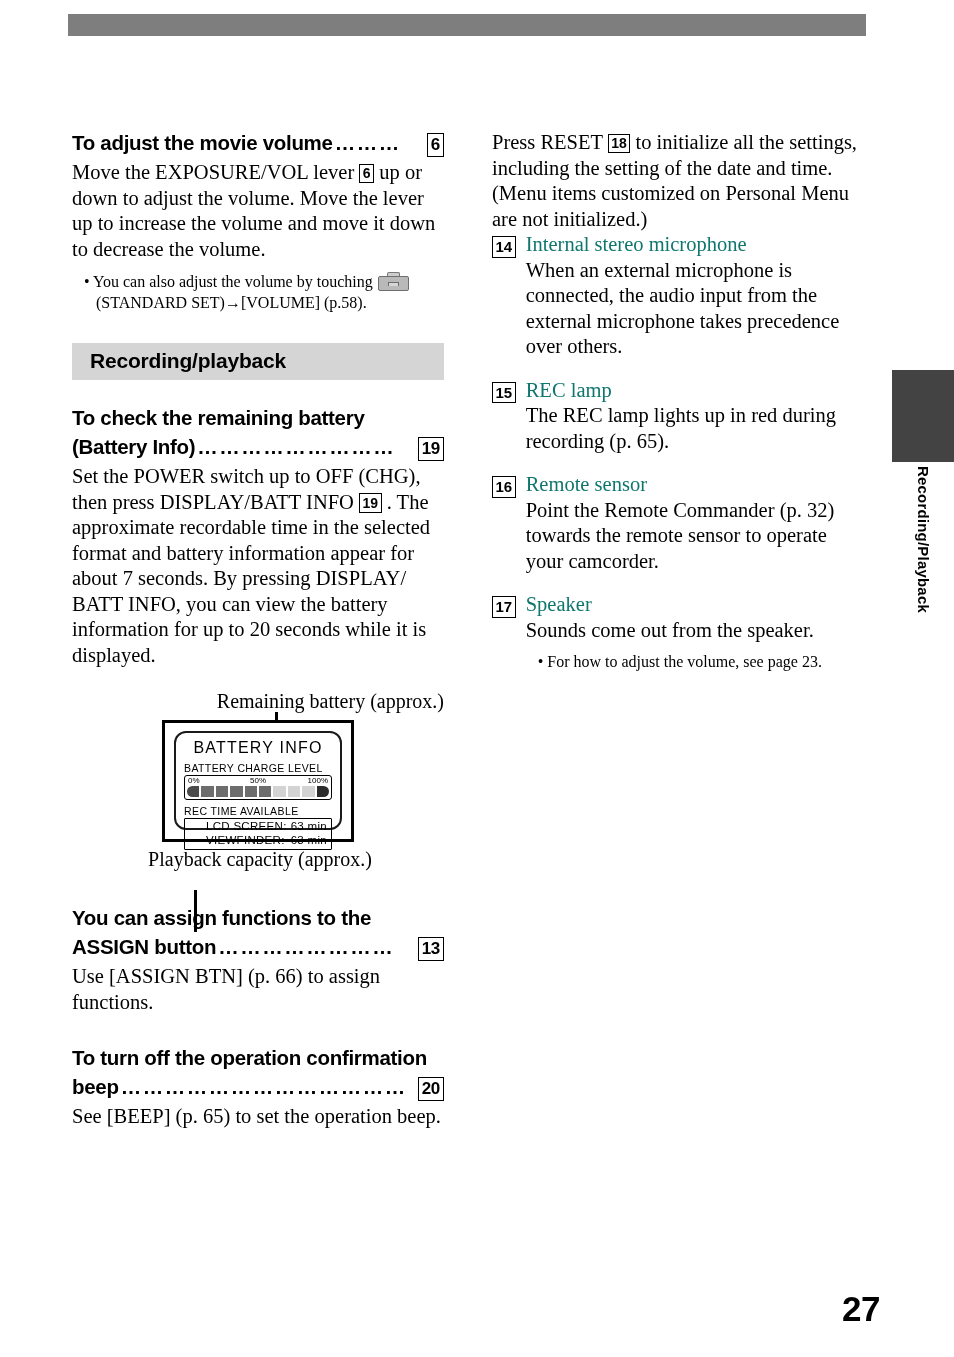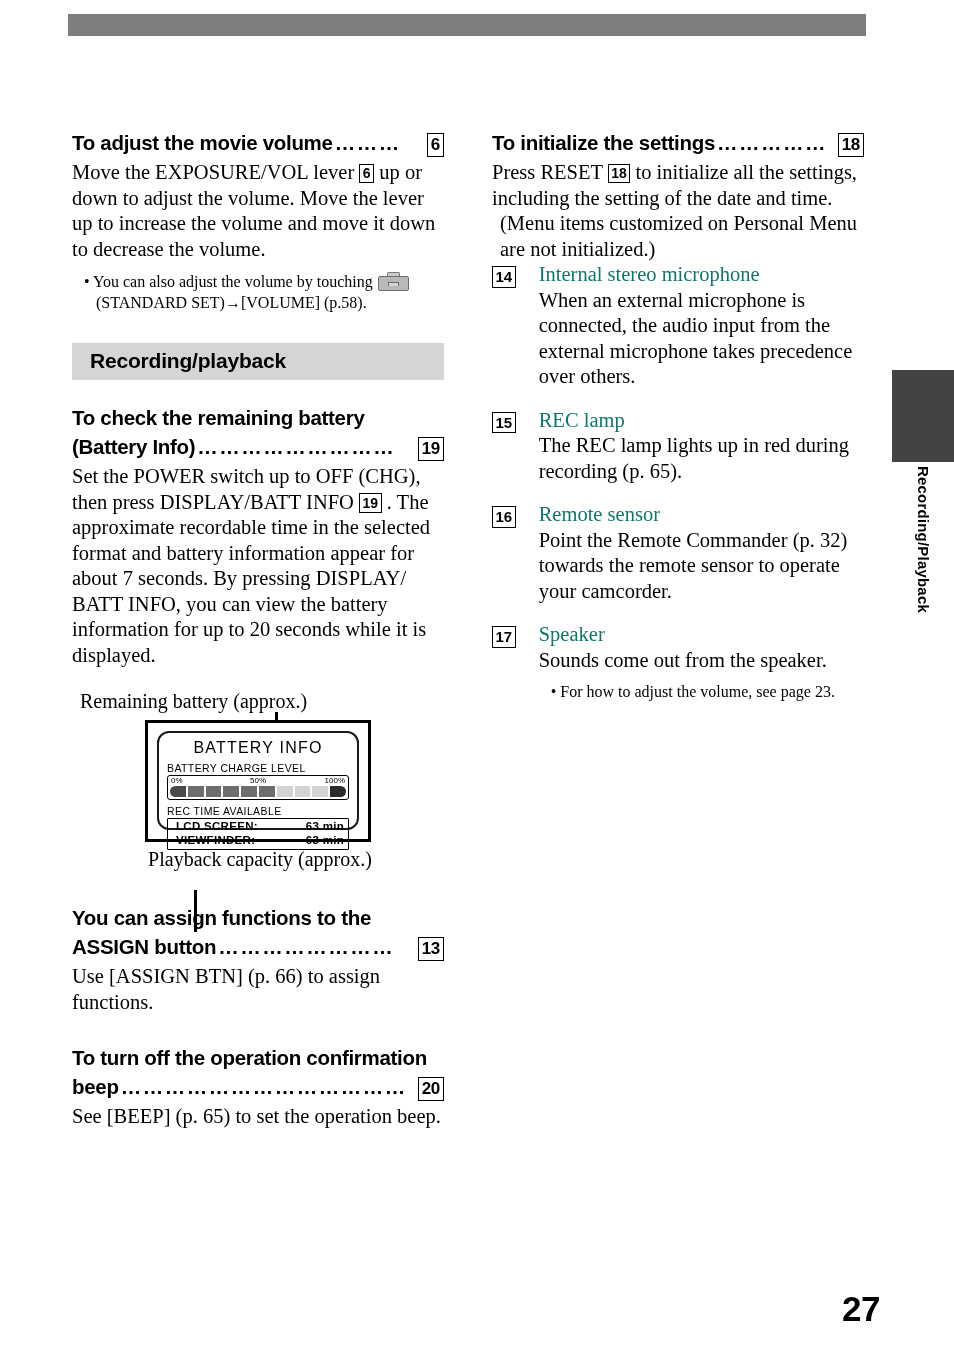--- a/index.html
+++ b/index.html
@@ -120,21 +120,21 @@
 
   
   .body-text {
     font-family: "Liberation Serif", serif;
     font-size: 20.5px;
     line-height: 25.5px;
     color: #000;
     margin: 0;
     text-align: left;
   }
-  .body-text + .body-text { margin-top: 0; margin-left: 8px; }
+  .body-text + .body-text { margin-top: 0; }
 
   .bullet {
     font-family: "Liberation Serif", serif;
     font-size: 16px;
     line-height: 21px;
     color: #000;
     margin: 9px 0 0 12px;
     padding-left: 12px;
     text-indent: -12px;
   }
@@ -163,21 +163,20 @@
     font-size: 14px;
     line-height: 14px;
     padding: 1.5px 2.5px 2px 2.5px;
     vertical-align: 1px;
   }
 
   
   .part-item {
     display: flex;
     margin-bottom: 18px;
-    gap: 13px;
   }
   .part-num {
     flex: 0 0 auto;
     margin-right: 10px;
     padding-top: 4px;
   }
   .part-body { flex: 1 1 auto; }
   .part-title {
     font-family: "Liberation Serif", serif;
     font-size: 20.5px;
@@ -230,35 +229,35 @@
   
   .figure {
     position: relative;
     margin: 22px 0 0 0;
     width: 372px;
   }
   .fig-caption-top {
     font-family: "Liberation Serif", serif;
     font-size: 20px;
     color: #000;
-    text-align: left;
+    text-align: right;
     margin-left: 8px;
   }
   .fig-caption-bottom {
     font-family: "Liberation Serif", serif;
     font-size: 20px;
     color: #000;
     text-align: center;
     margin-top: 6px;
     margin-left: 4px;
   }
   .lcd-outer {
     position: relative;
     margin: 7px auto 0 auto;
-    width: 226px;
+    width: 192px;
     height: 122px;
     border: 3px solid #000;
     background: #fff;
   }
   .lcd-inner {
     position: absolute;
     left: 9px; top: 8px;
     right: 9px; bottom: 9px;
     border: 2px solid #1a1a1a;
     border-radius: 12px;
@@ -308,22 +307,21 @@
   .seg { flex: 1 1 0; background: #7a7a7a; }
   .seg.filled { background: #6d6d6d; }
   .seg.empty  { background: #d3d3d3; }
   .seg.cap-left  { border-radius: 6px 0 0 6px; background: #4a4a4a; }
   .seg.cap-right { border-radius: 0 6px 6px 0; background: #2b2b2b; }
 
   .rec-rows {
     margin-top: 1px;
     border: 1.6px solid #000;
     border-radius: 1px;
-    padding: 1px 4px 2px 8px;
-    font-weight: bold;
+    padding: 1px 4px 2px 21px;
   }
   .rec-row {
     display: flex;
     justify-content: space-between;
     font-family: "Liberation Sans", sans-serif;
     font-size: 11.5px;
     letter-spacing: 0.3px;
     color: #000;
     line-height: 13.5px;
   }
@@ -455,25 +453,20 @@
       <span class="num-box big">20</span>
     </div>
     <p class="body-text">See [BEEP] (p. 65) to set the operation beep.</p>
   </div>
 
 </div>
 
 <div class="col col-right">
 
   <div>
-    <div class="h-sub h-sub-row">
-      <span class="txt">To initialize the settings</span>
-      <span class="fill">……………</span>
-      <span class="num-box big">18</span>
-    </div>
     <p class="body-text">
       <span>Press RESET</span>
       <span class="num-box inline">18</span>
       <span>to initialize all the settings, including the setting of the date and time.</span>
     </p>
     <p class="body-text">(Menu items customized on Personal Menu are not initialized.)</p>
   </div>
 
 
   <div id="parts-list">

